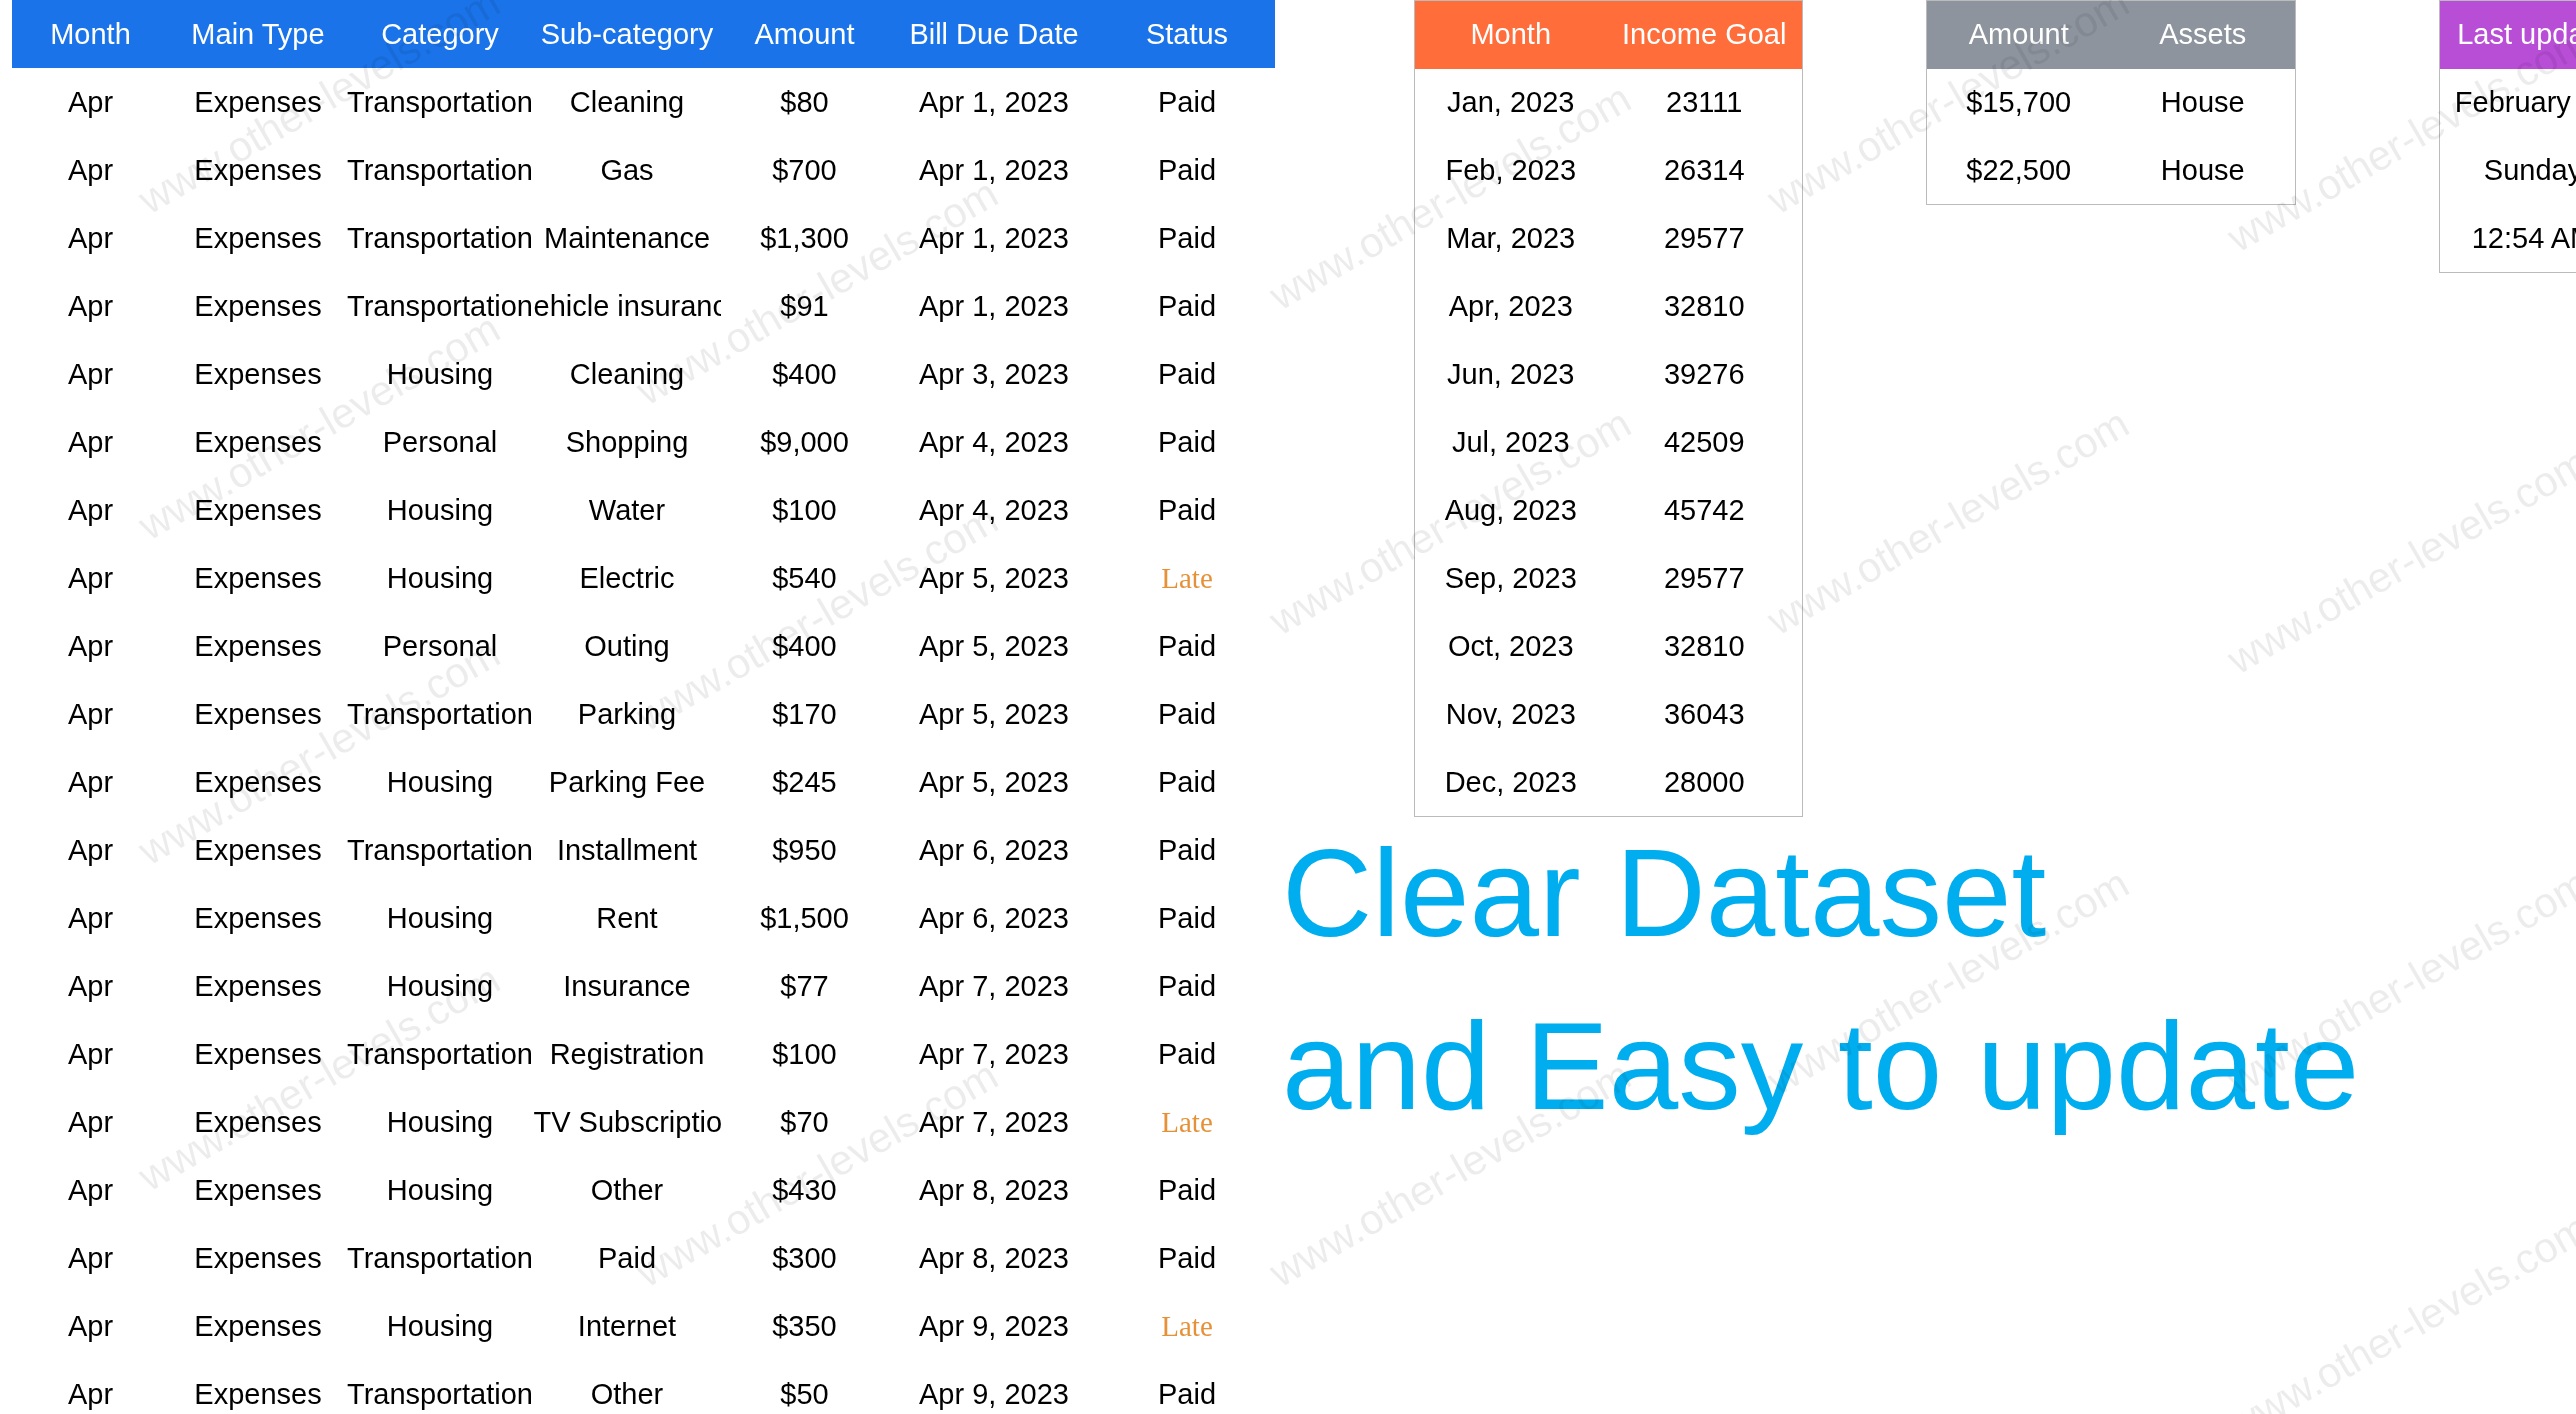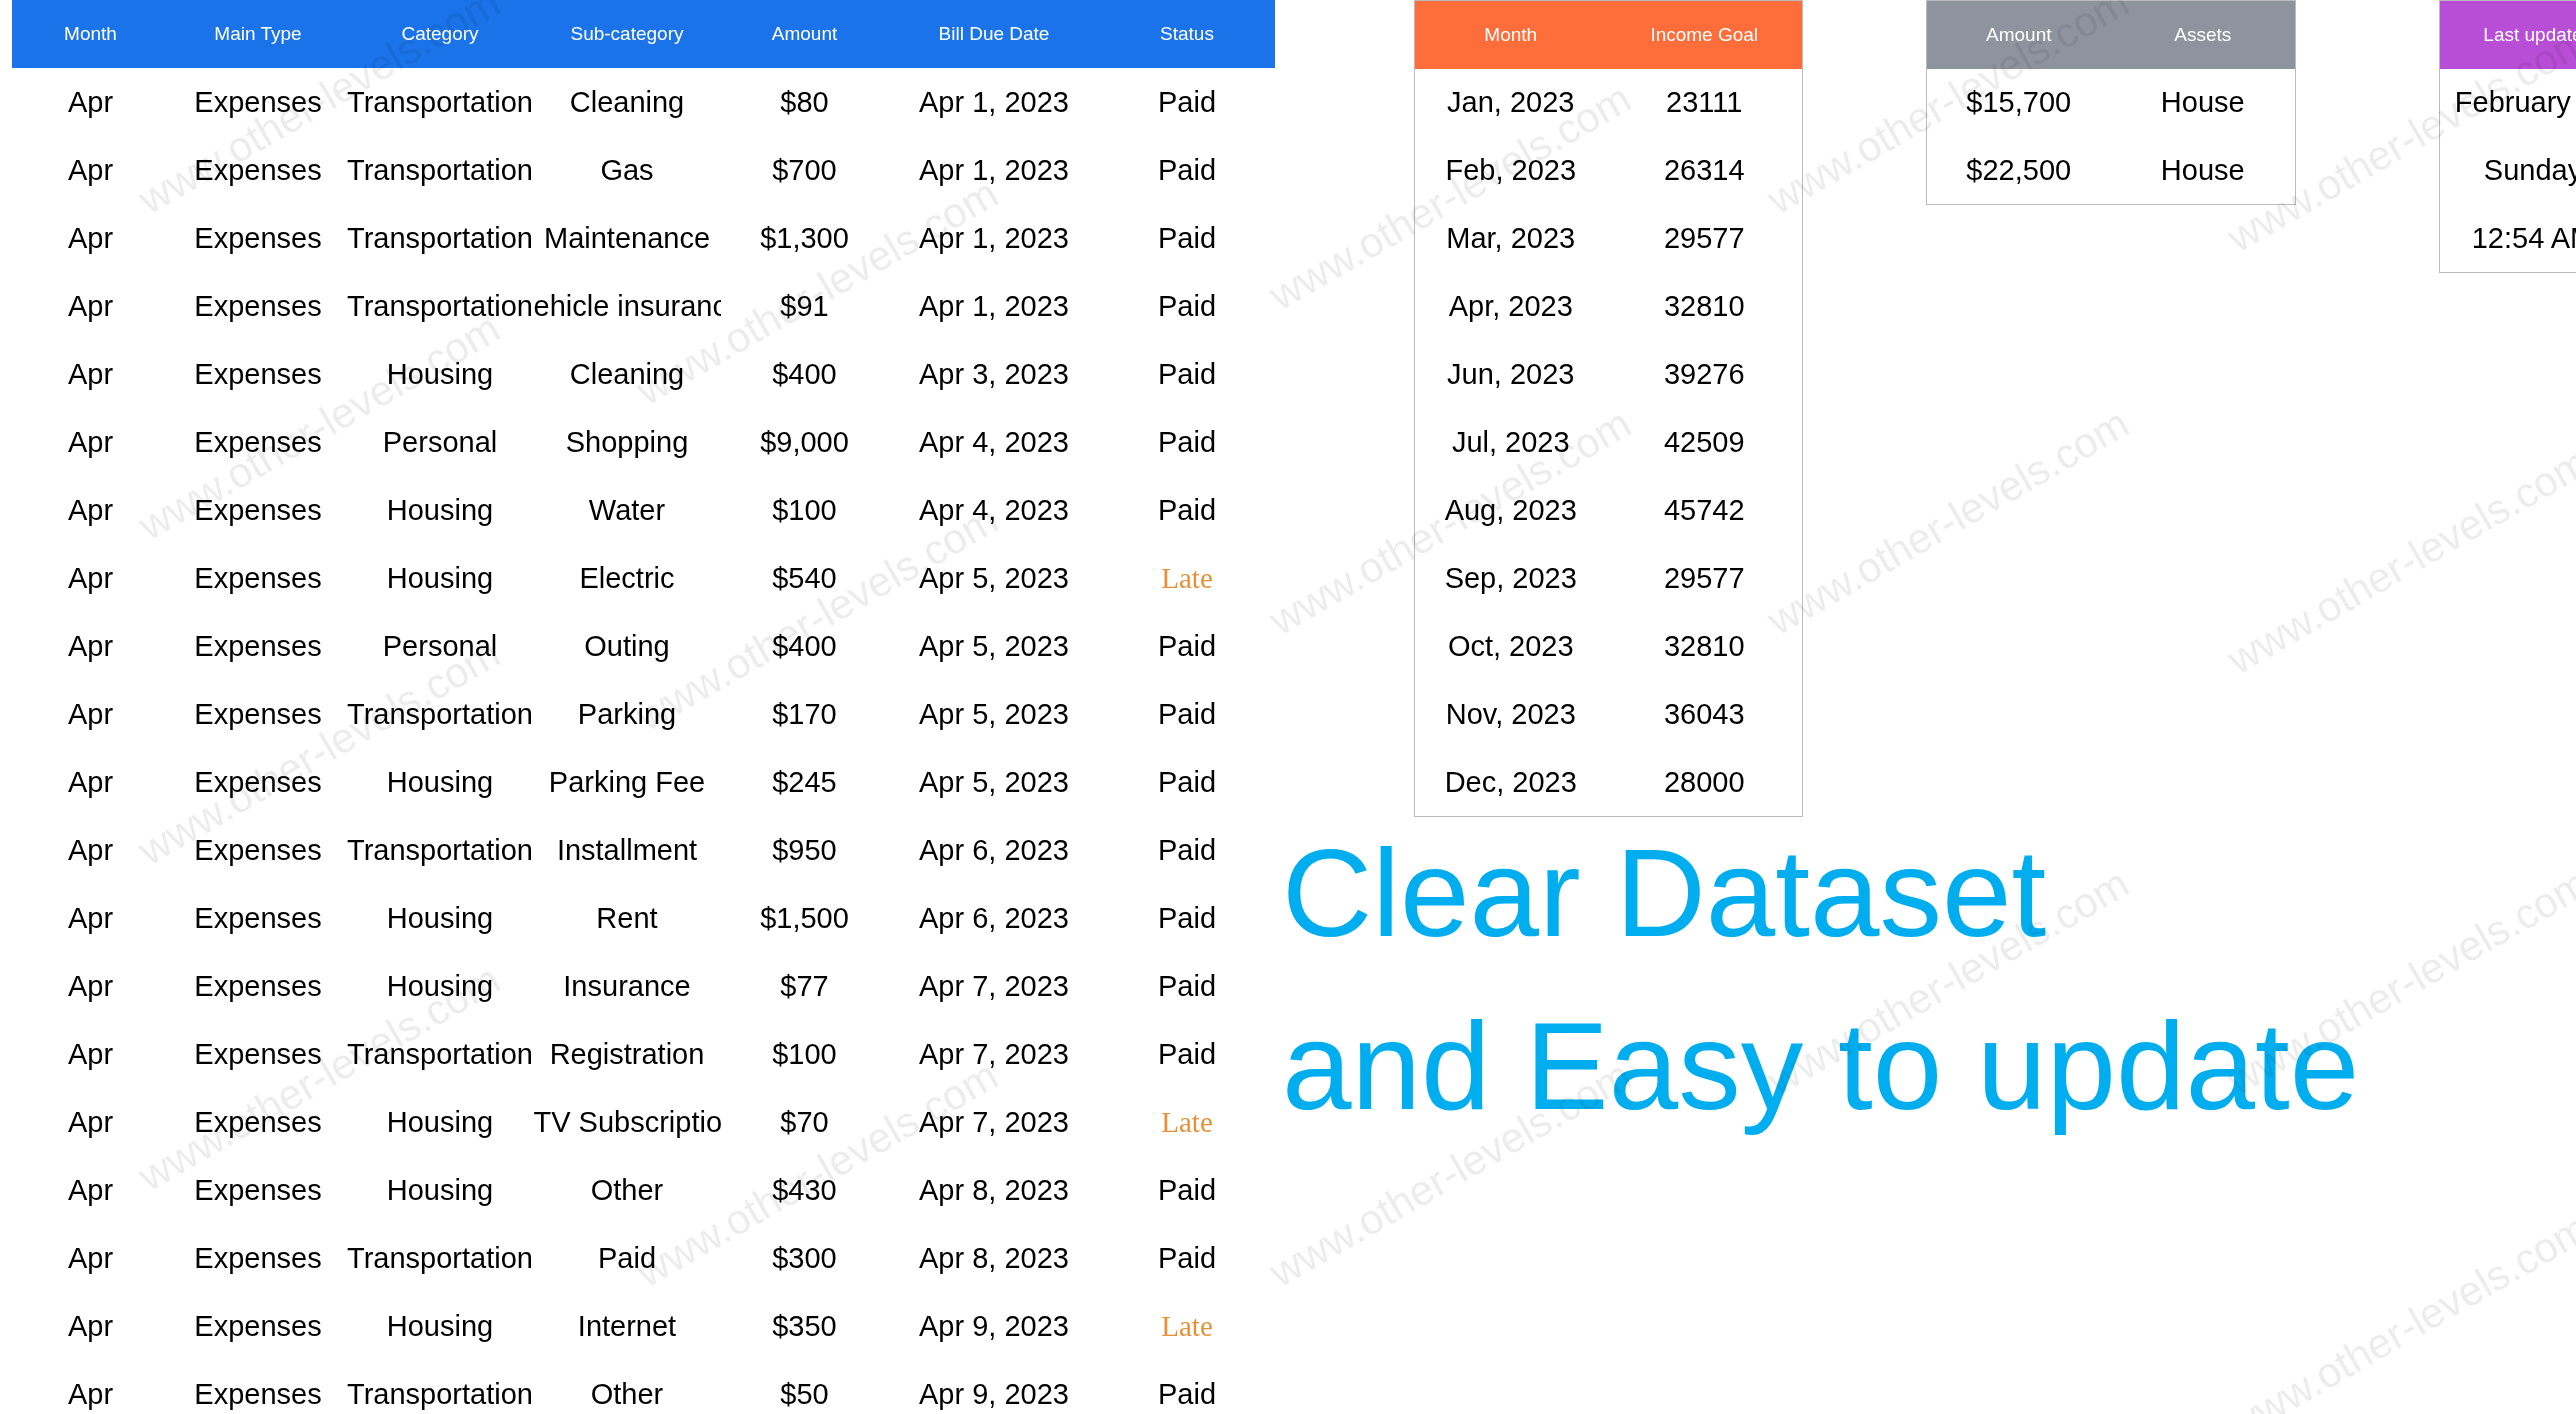--- a/index.html
+++ b/index.html
@@ -13,21 +13,21 @@
 }
 .tbl { border-collapse:collapse; table-layout:fixed; }
 .tbl th, .tbl td {
   text-align:center;
   font-weight:400;
   height:68px;
   vertical-align:middle;
   overflow:hidden;
   white-space:nowrap;
 }
-.tbl th { color:#fff; font-size:19px; }
+.tbl th { color:#fff; font-size:29px; }
 .tbl td { color:#000; font-size:29px; }
 
 
 #expenses-table { position:absolute; left:11.5px; top:0; width:1263px; }
 #expenses-table th { background:#1a73e8; }
 #expenses-table .c0{width:158px;} #expenses-table .c1{width:177px;}
 #expenses-table .c2{width:187px;} #expenses-table .c3{width:187px;}
 #expenses-table .c4{width:168px;} #expenses-table .c5{width:211px;}
 #expenses-table .c6{width:175px;}
 .late { color:#e69138 !important;font-family:Liberation Serif, serif; }

